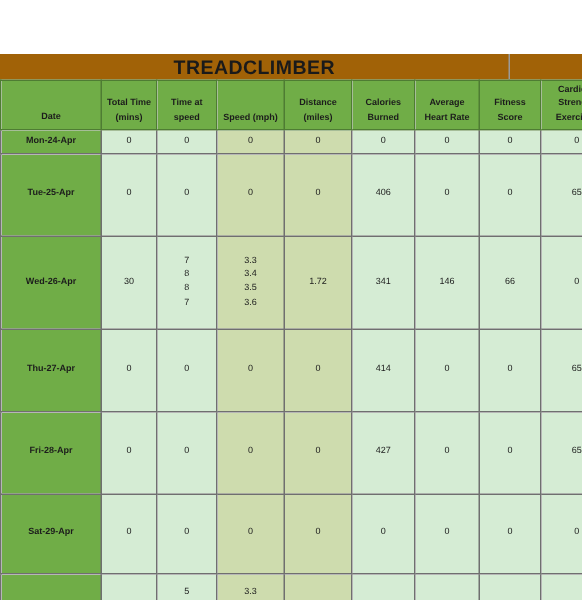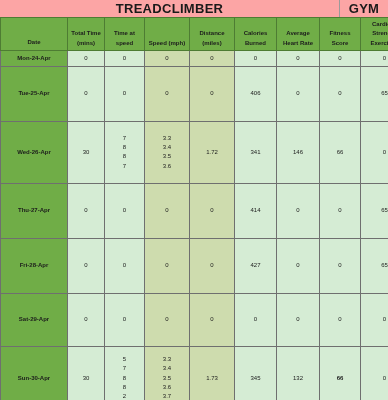--- a/index.html
+++ b/index.html
@@ -20,21 +20,22 @@
     display: flex;
     flex-direction: column;
     background: #ffffff;
   }
 
   
   .title-band {
     display: flex;
     height: 17px;
     flex: 0 0 17px;
-    background: #fca5a5;
+    background: #a16207;
+    margin-top: 36px;
   }
   .title-main {
     flex: 0 0 340px;
     display: flex;
     align-items: center;
     justify-content: center;
     font-size: 13px;
     font-weight: bold;
     color: #1a1a1a;
     letter-spacing: 0.3px;
@@ -126,21 +127,20 @@
   col.c-fit       { width: 41px; }
   col.c-cardio    { width: 48px; }
 </style>
 </head>
 <body>
 
 <div id="sheet">
 
   <div class="title-band">
     <div class="title-main">TREADCLIMBER</div>
-    <div class="title-gym">GYM</div>
   </div>
 
   <table class="grid">
     <colgroup>
       <col class="c-date">
         <col class="c-total">
         <col class="c-timeat">
       <col class="c-speed">
         <col class="c-distance">
         <col class="c-cal">

